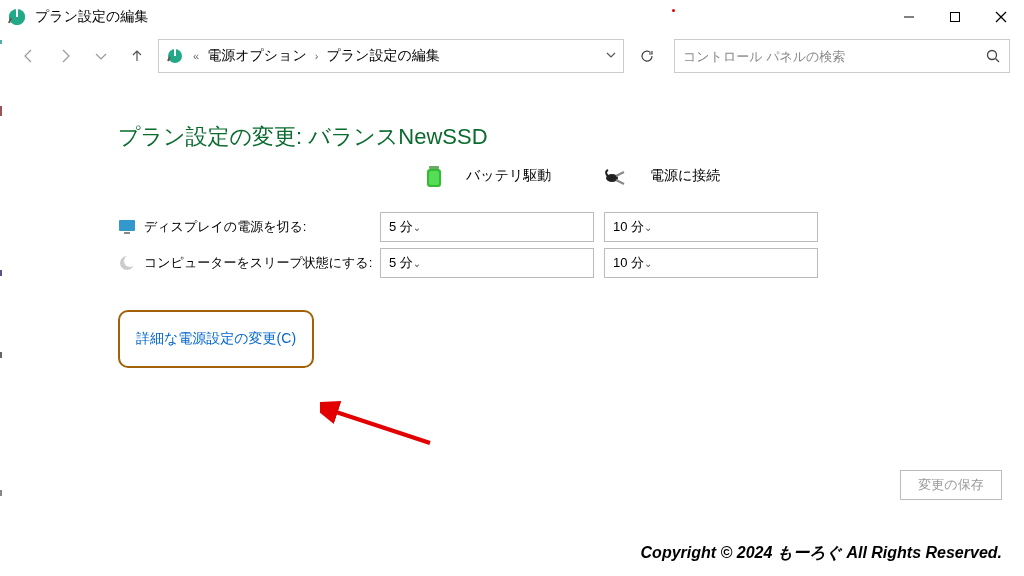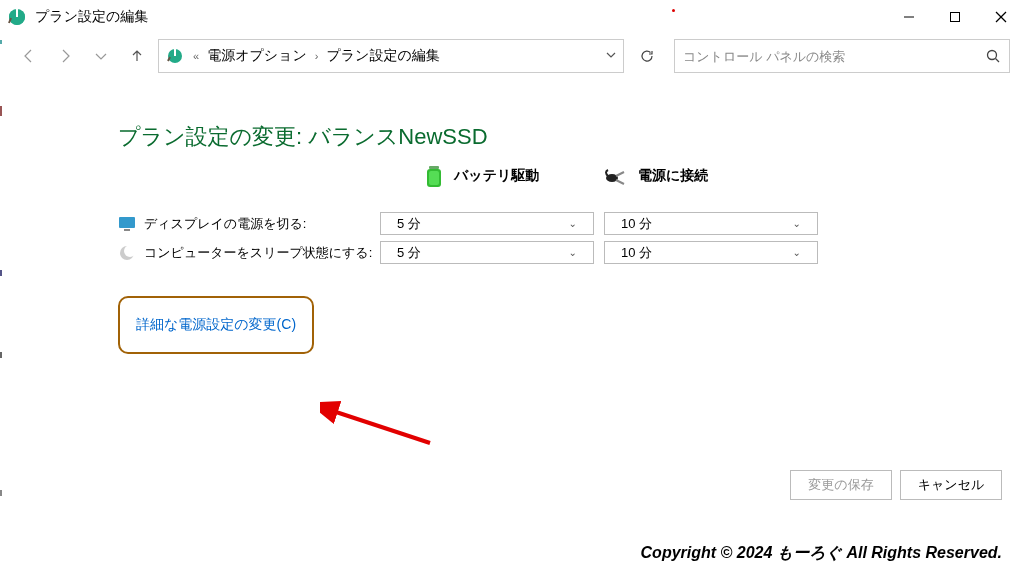--- a/index.html
+++ b/index.html
@@ -101,43 +101,42 @@
     color: #000;
     margin-bottom: 24px;
   }
 
   .cols-header {
     display:flex;
     align-items:center;
     margin-bottom: 22px;
   }
   .row-label-spacer { width: 262px; }
-  .col-head { width: 224px; display:flex; align-items:center; gap:6px; font-size:14px;font-weight:bold; }
+  .col-head { width: 224px; display:flex; align-items:center; gap:18px; font-size:14px; }
   .col-head .col-icon { width:28px; height:28px; display:inline-block; position:relative; }
 
   .setting-row {
     display:flex; align-items:center;
     margin-bottom: 6px;
   }
   .setting-label {
     width: 262px;
     display:flex; align-items:center; gap:8px;
     font-size:13px;
   }
   .setting-label .label-icon { width:18px; height:18px; display:inline-block; }
 
   .dropdown {
-    width: 214px; height: 23px;
+    width: 214px; height: 30px;
     border: 1px solid #bbb;
     display:flex; align-items:center;
-    padding: 0 16px;
+    padding: 0 8px;
     font-size:13px;
     background:#fff;
     margin-right: 10px;
-    justify-content: space-between;
   }
   .dropdown .dd-caret { color:#555; font-size:10px; }
 
   .advanced-box {
     margin-top: 32px;
     width: 196px; height: 58px;
     border: 2px solid #a16207;
     border-radius: 10px;
     display:flex; align-items:center; justify-content:center;
   }
@@ -349,23 +348,20 @@
       <path d="M0,0 L0,6 L8,3 z" fill="#e20000"></path>
     </marker>
   </defs>
   <line x1="110" y1="45" x2="10" y2="12" stroke="#e20000" stroke-width="4" marker-end="url(#ah)"></line>
 </svg>
 
 <div class="button-row">
   <div class="btn disabled">
     <span>変更の保存</span>
   </div>
-  <div class="btn">
-    <span>キャンセル</span>
-  </div>
 </div>
 
 <div class="footer">Copyright © 2024 もーろぐ All Rights Reserved.</div>
 
 <div class="left-edge"></div>
 <div class="left-edge e2"></div>
 <div class="left-edge e3"></div>
 <div class="left-edge e4"></div>
 <div class="left-edge e5"></div>
 

